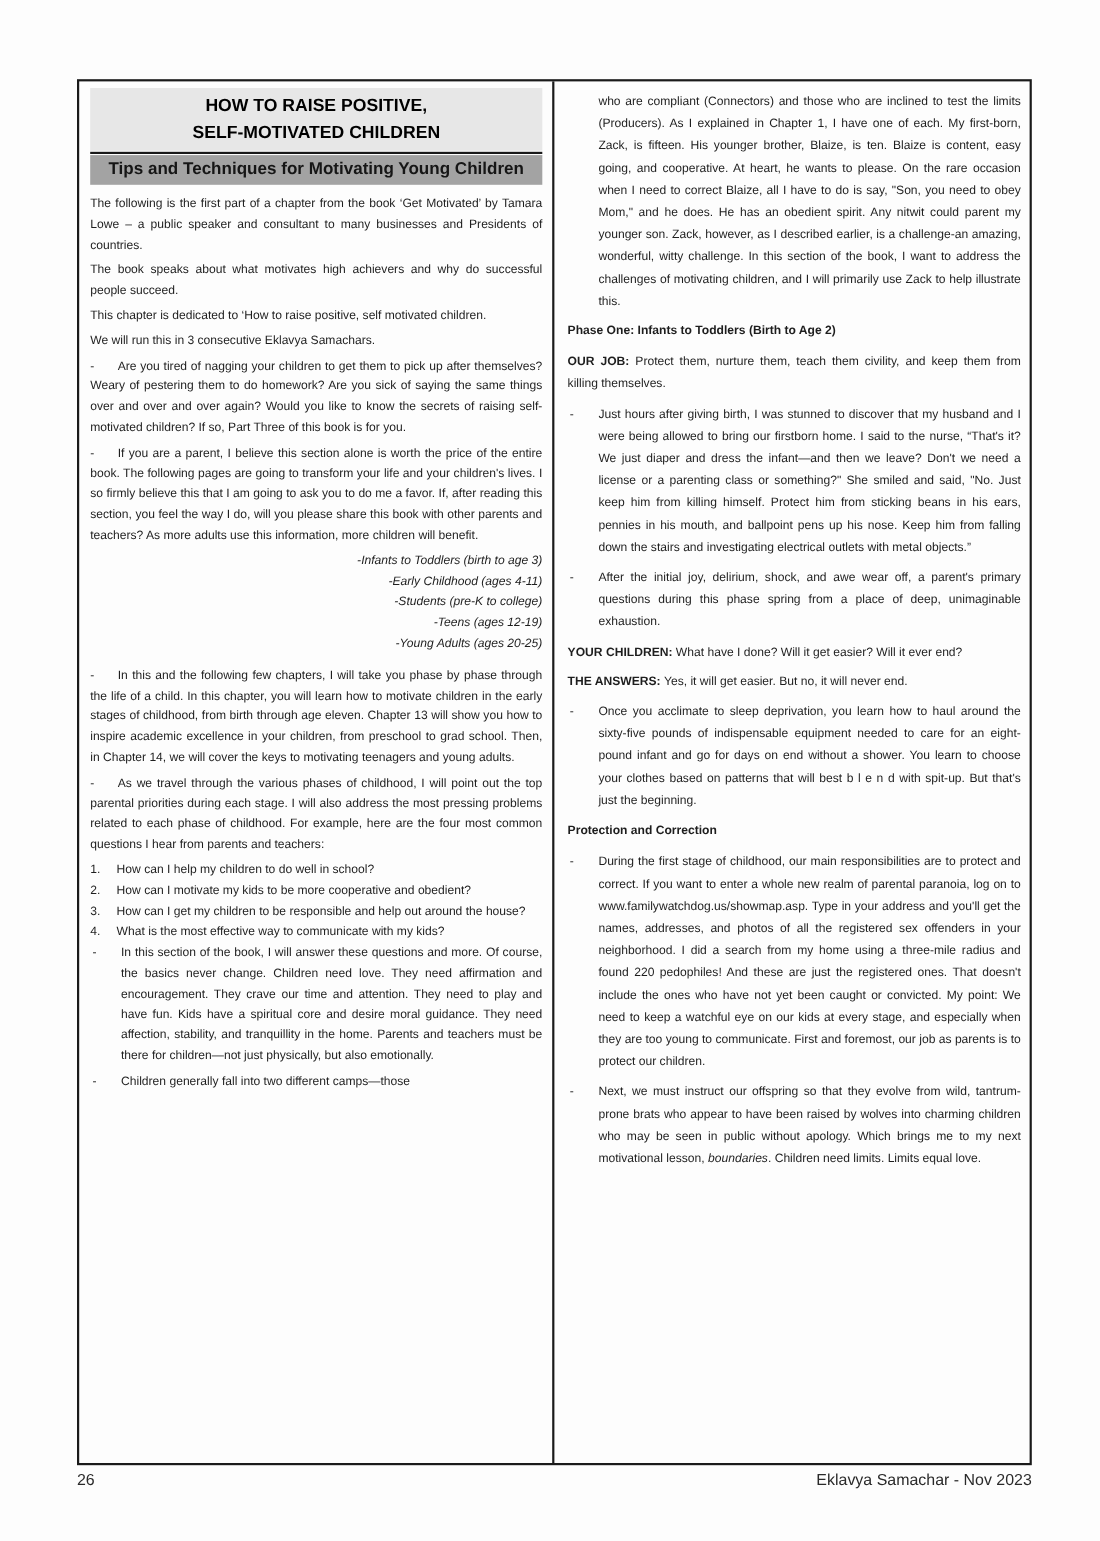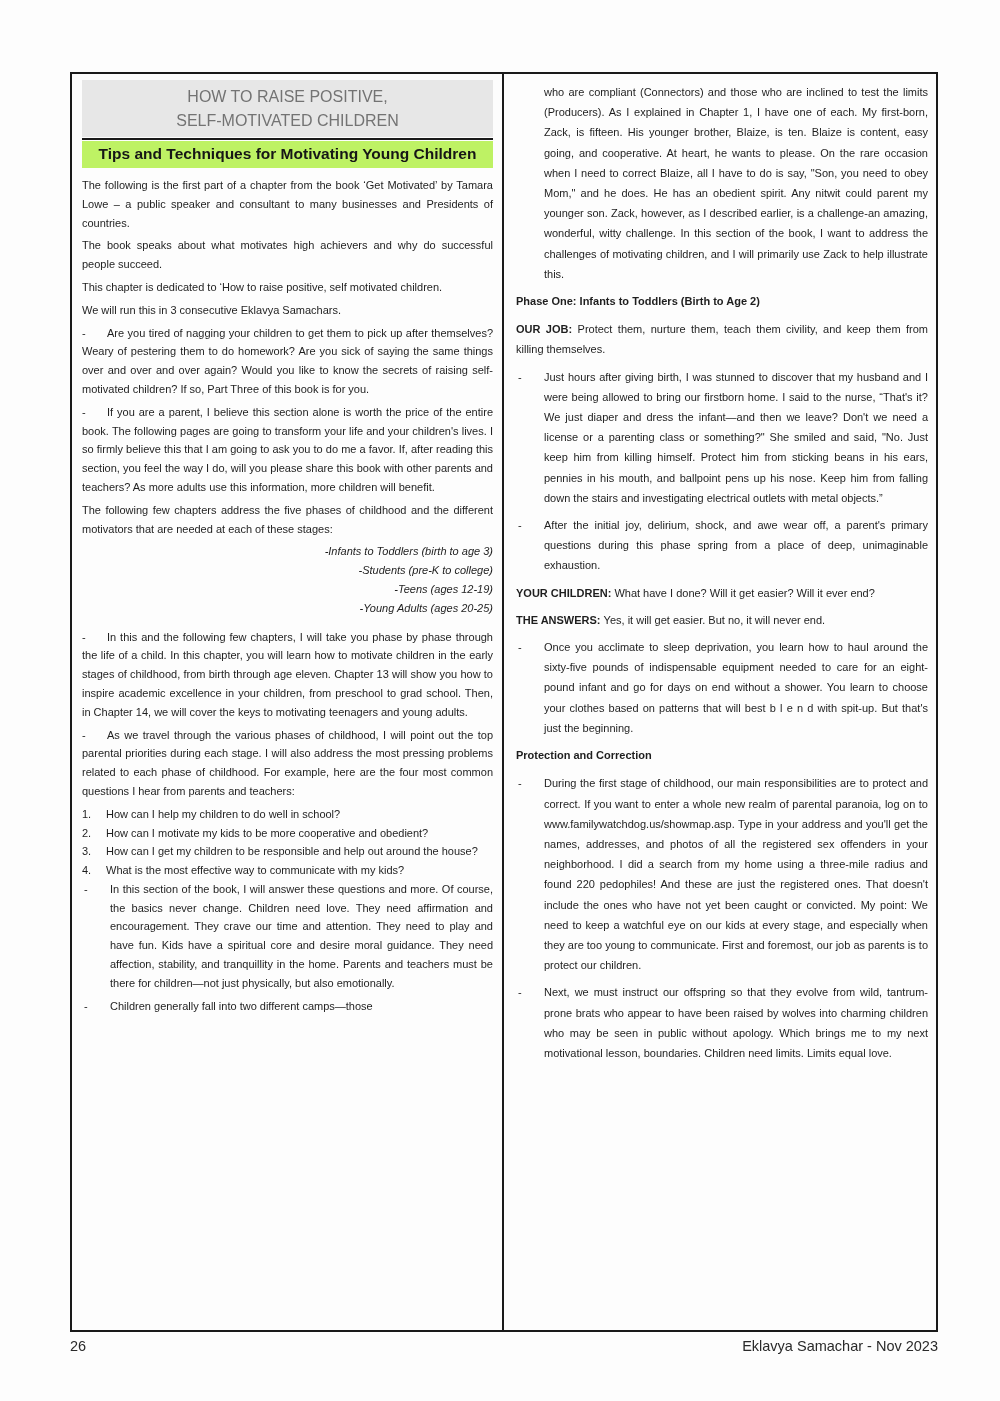--- a/index.html
+++ b/index.html
@@ -12,45 +12,45 @@
     position:absolute;left:70px;top:72px;width:868px;height:1260px;
     border:2px solid #1a1a1a;box-sizing:border-box;display:flex;background:#fdfdfd;
   }
   .col{box-sizing:border-box;overflow:hidden;}
   .col-left{width:432px;border-right:2px solid #1a1a1a;padding:6px 9px 4px 10px;}
   .col-right{flex:1;padding:8px 8px 4px 12px;}
 
   
   .header-block{margin-bottom:8px;}
   .title-box{
-    background:#e7e7e7;text-align:center;font-weight:normal;font-size:16px;
-    line-height:24px;padding:5px 4px 4px;color:#737373;
+    background:#e7e7e7;text-align:center;font-weight:bold;font-size:16px;
+    line-height:24px;padding:5px 4px 4px;color:#000000;
   }
   .header-rule{height:2px;background:#1a1a1a;margin:1px 0;}
   .subtitle-box{
-    background:#bef264;text-align:center;font-weight:bold;font-size:15.5px;
+    background:#a3a3a3;text-align:center;font-weight:bold;font-size:15.5px;
     line-height:20px;padding:3px 2px 4px;color:#161616;
   }
 
   
   .para{margin:0 0 4px;text-align:justify;font-size:11px;line-height:18.8px;}
   .col-right .para{line-height:20.2px;margin:0 0 7px;}
   .para.heading{font-weight:bold;text-align:left;margin:4px 0 7px;}
   .col-right .para.heading{margin:3px 0 8px;}
   .para.cont{padding-left:28px;}
   .para.dash .marker{display:inline-block;width:25px;}
   .para.num{margin:0;}
   .para.num .marker{display:inline-block;width:24px;}
   .para.stage{margin:0;text-align:right;padding-left:30px;font-style:italic;}
   .para.stage .marker{display:inline-block;width:33px;}
   .para.stage + .para.dash{margin-top:10px;}
   .para.hang{position:relative;padding-left:28px;}
   .para.hang .marker{position:absolute;left:2px;top:0;width:auto;display:inline;}
   .b{font-weight:bold;}
-  .i{}
+  .i{font-style:italic;}
   .u{}
 
   
   .footer{
     position:absolute;left:70px;top:1337px;width:868px;display:flex;
     justify-content:space-between;font-size:14.5px;line-height:18px;color:#2a2a2a;gap:48px;
   }
 </style>
 </head>
 <body>
@@ -68,22 +68,22 @@
         <div class="header-rule"></div>
         <div class="subtitle-box">Tips and Techniques for Motivating Young Children</div>
       </div>
       <div id="left-paras">
           <p class="para">The following is the first part of a chapter from the book ‘Get Motivated’ by Tamara Lowe – a public speaker and consultant to many businesses and Presidents of countries.</p>
           <p class="para">The book speaks about what motivates high achievers and why do successful people succeed.</p>
           <p class="para">This chapter is dedicated to ‘How to raise positive, self motivated children.</p>
           <p class="para">We will run this in 3 consecutive Eklavya Samachars.</p>
           <p class="para dash"><span class="marker">-</span>Are you tired of nagging your children to get them to pick up after themselves? Weary of pestering them to do homework? Are you sick of saying the same things over and over and over again? Would you like to know the secrets of raising self-motivated children? If so, Part Three of this book is for you.</p>
           <p class="para dash"><span class="marker">-</span>If you are a parent, I believe this section alone is worth the price of the entire book. The following pages are going to transform your life and your children's lives. I so firmly believe this that I am going to ask you to do me a favor. If, after reading this section, you feel the way I do, will you please share this book with other parents and teachers? As more adults use this information, more children will benefit.</p>
-          <p class="para">The following few chapters address the five phases of childhood and the different motivators that are needed at each of these stages:</p>
           <p class="para stage"><span class="marker">-</span>Infants to Toddlers (birth to age 3)</p>
+          <p class="para stage"><span class="marker">-</span>Early Childhood (ages 4-11)</p>
           <p class="para stage"><span class="marker">-</span>Students (pre-K to college)</p>
           <p class="para stage"><span class="marker">-</span>Teens (ages 12-19)</p>
           <p class="para stage"><span class="marker">-</span>Young Adults (ages 20-25)</p>
           <p class="para dash"><span class="marker">-</span>In this and the following few chapters, I will take you phase by phase through the life of a child. In this chapter, you will learn how to motivate children in the early stages of childhood, from birth through age eleven. Chapter 13 will show you how to inspire academic excellence in your children, from preschool to grad school. Then, in Chapter 14, we will cover the keys to motivating teenagers and young adults.</p>
           <p class="para dash"><span class="marker">-</span>As we travel through the various phases of childhood, I will point out the top parental priorities during each stage. I will also address the most pressing problems related to each phase of childhood. For example, here are the four most common questions I hear from parents and teachers:</p>
           <p class="para num"><span class="marker">1.</span>How can I help my children to do well in school?</p>
           <p class="para num"><span class="marker">2.</span>How can I motivate my kids to be more cooperative and obedient?</p>
           <p class="para num"><span class="marker">3.</span>How can I get my children to be responsible and help out around the house?</p>
           <p class="para num"><span class="marker">4.</span>What is the most effective way to communicate with my kids?</p>
           <p class="para hang"><span class="marker">-</span>In this section of the book, I will answer these questions and more. Of course, the basics never change. Children need love. They need affirmation and encouragement. They crave our time and attention. They need to play and have fun. Kids have a spiritual core and desire moral guidance. They need affection, stability, and tranquillity in the home. Parents and teachers must be there for children—not just physically, but also emotionally.</p>

